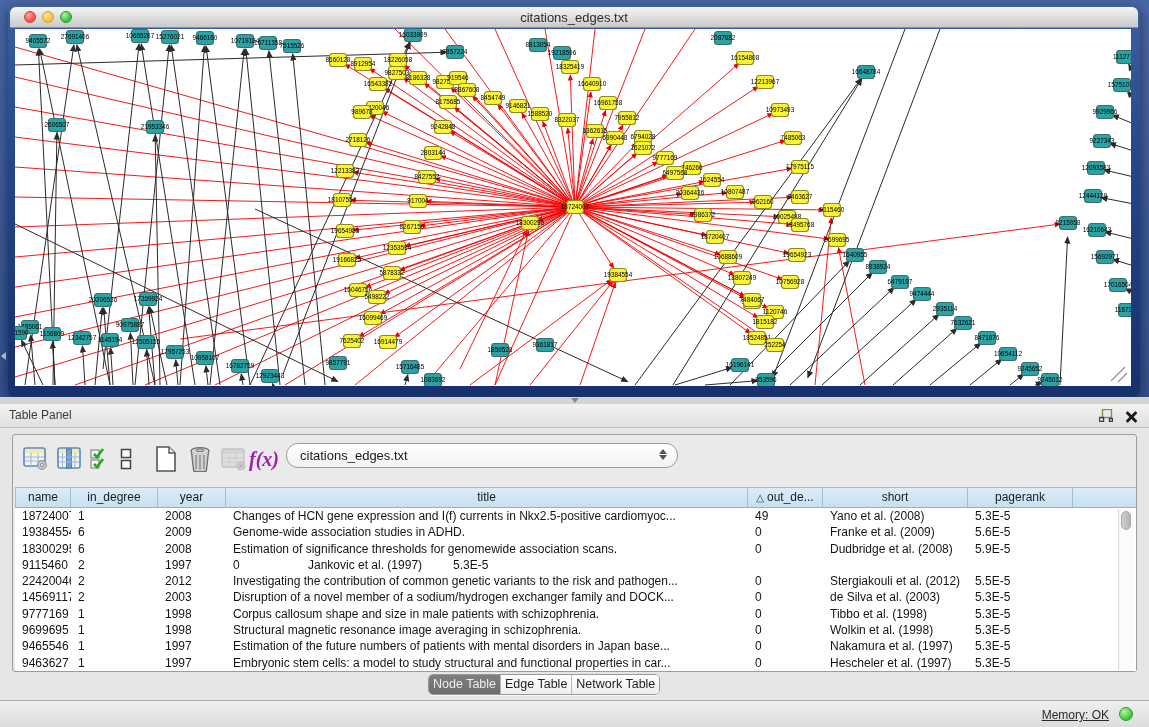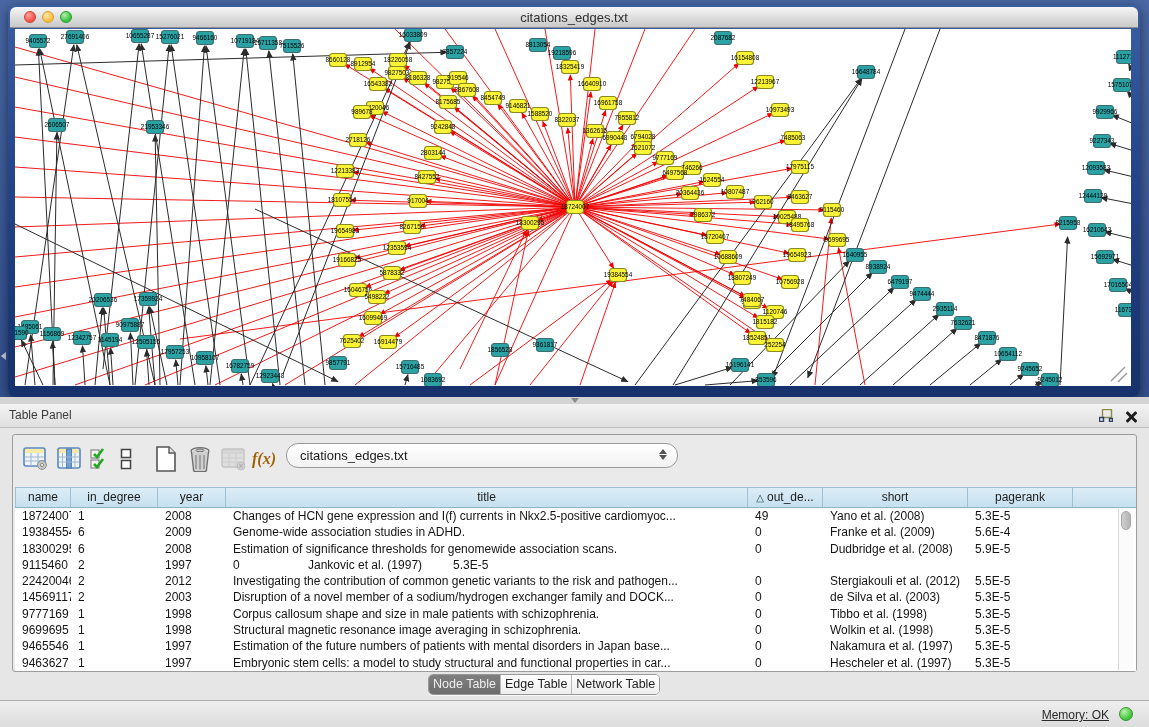--- a/index.html
+++ b/index.html
@@ -41,21 +41,21 @@
   .toolbar { position:absolute; left:8px; top:5px; height:38px; display:flex; align-items:center; }
   .tbtn { width:30px; height:30px; display:flex; align-items:center; justify-content:center; margin-right:4px; }
   .tbtn.narrow { width:22px; }
   .combo { position:absolute; left:273px; top:8px; width:392px; height:25px; background:linear-gradient(#ffffff,#f2f2f2);
     border:1px solid #9a9a9a; border-radius:12px; box-shadow:inset 0 1px 1px rgba(255,255,255,.8);
     font-size:13px; color:#1c1c1c; line-height:23px; padding-left:13px; }
   .combo-arrows { position:absolute; right:10px; top:4px; width:9px; }
   .combo-arrows i { display:block; width:0; height:0; margin:1px auto; }
   .ca-up   { border-left:4px solid transparent; border-right:4px solid transparent; border-bottom:5px solid #555; }
   .ca-down { border-left:4px solid transparent; border-right:4px solid transparent; border-top:5px solid #555; }
-  .fx-glyph { font-family:"Liberation Serif",serif; font-style:italic; font-weight:bold; font-size:16px; color:#a16207; }
+  .fx-glyph { font-family:"Liberation Serif",serif; font-style:italic; font-weight:bold; font-size:20px; color:#a21caf; }
   
   .tablearea { position:absolute; left:2px; top:52px; width:1121px; height:184px; background:#ffffff; }
   .hrow { display:flex; height:21px; background:linear-gradient(#dcedf7,#c6e0ef);
     border-top:1px solid #9fc0d4; border-bottom:1px solid #8fb3c9; }
   .hcell { border-right:1px solid #9fc0d4; text-align:center; font-size:12px; line-height:19px; color:#1c1c1c;
     white-space:nowrap; overflow:hidden; position:relative; }
   .hcell:first-child { border-left:1px solid #9fc0d4; }
   .sort-tri { font-size:10px; color:#15424f; margin-right:3px; }
   .c0{width:56px} .c1{width:87px} .c2{width:68px} .c3{width:522px} .c4{width:75px} .c5{width:145px} .c6{width:105px}
   .rows {}
@@ -915,21 +915,21 @@
           <div class="tcell c5">Yano et al. (2008)</div>
           <div class="tcell c6">5.3E-5</div>
         </div>
         <div class="trow">
           <div class="tcell c0">19384554</div>
           <div class="tcell c1">6</div>
           <div class="tcell c2">2009</div>
           <div class="tcell c3">Genome-wide association studies in ADHD.</div>
           <div class="tcell c4">0</div>
           <div class="tcell c5">Franke et al. (2009)</div>
-          <div class="tcell c6">5.6E-4</div>
+          <div class="tcell c6">5.6E-5</div>
         </div>
         <div class="trow">
           <div class="tcell c0">18300295</div>
           <div class="tcell c1">6</div>
           <div class="tcell c2">2008</div>
           <div class="tcell c3">Estimation of significance thresholds for genomewide association scans.</div>
           <div class="tcell c4">0</div>
           <div class="tcell c5">Dudbridge et al. (2008)</div>
           <div class="tcell c6">5.9E-5</div>
         </div>

